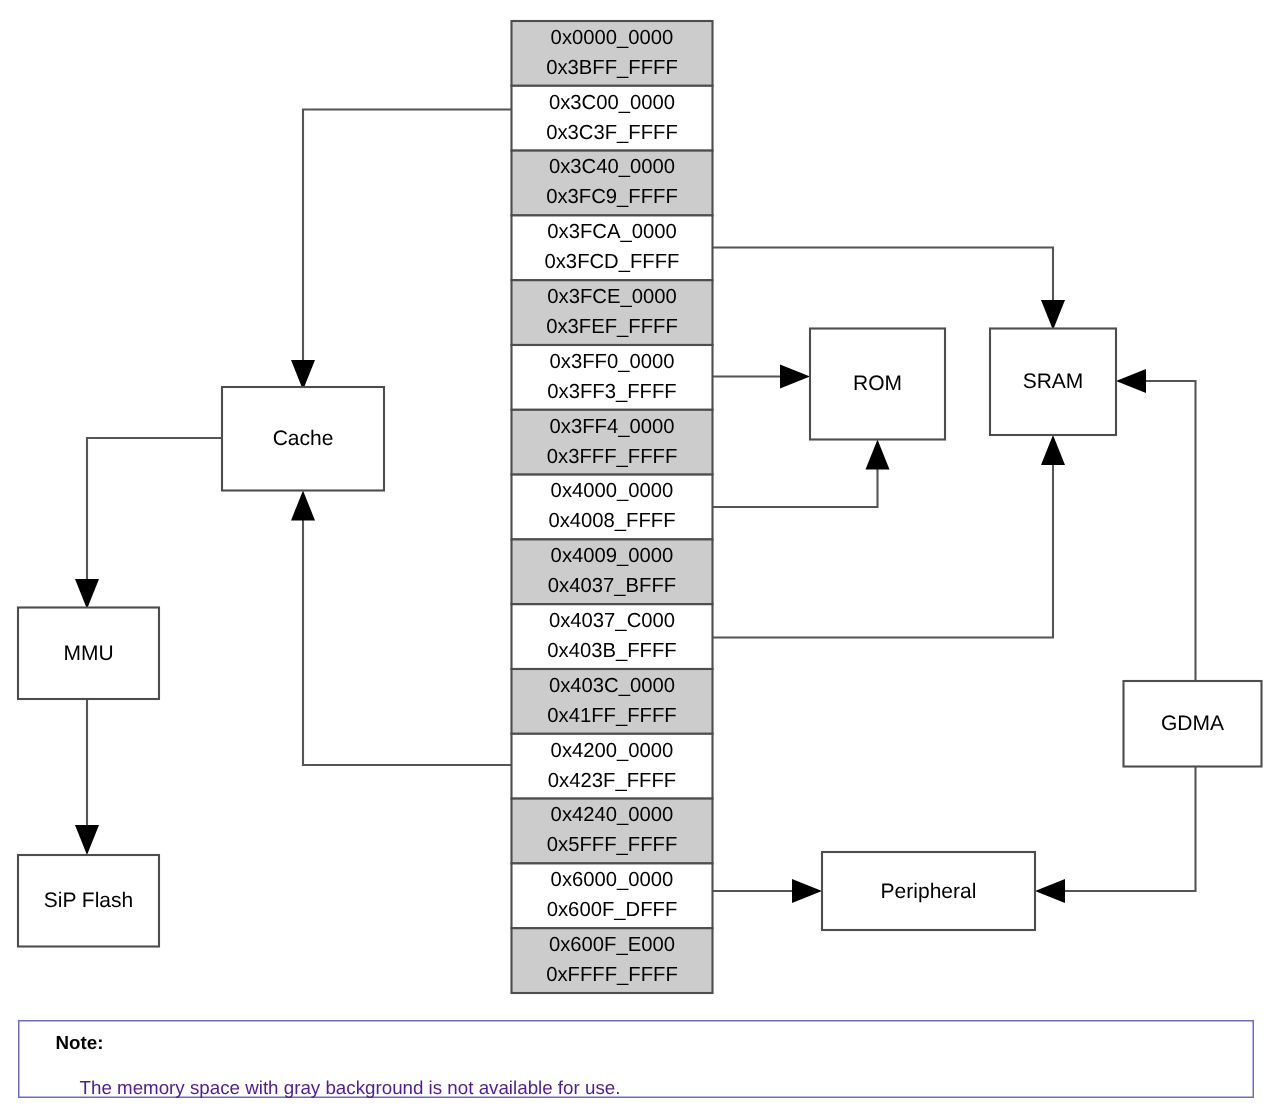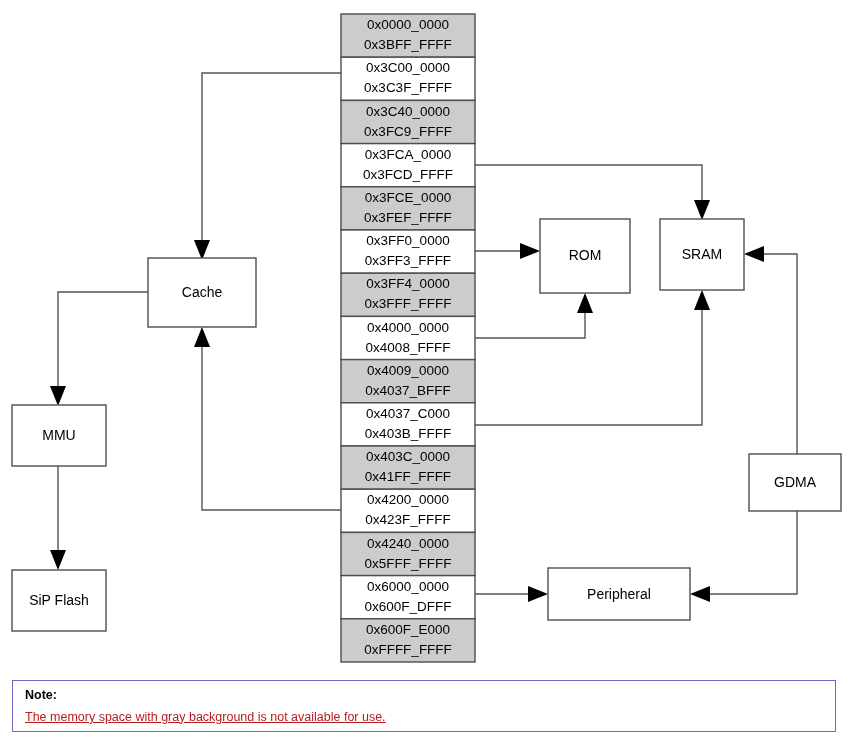--- a/index.html
+++ b/index.html
@@ -63,37 +63,36 @@
   }
   .note-box {
     position: absolute;
     left: 12px;
     top: 680px;
     width: 824px;
     height: 52px;
     box-sizing: border-box;
     border: 1.5px solid #6b6bc4;
     background: #ffffff;
-    padding: 8px 12px 0 12px;
+    padding: 8px 12px 0 24px;
   }
   .note-title {
     font-family: "Liberation Sans", sans-serif;
     font-size: 12.5px;
     font-weight: bold;
     color: #000000;
     margin: 0 0 8px 0;
     line-height: 1.1;
   }
   .note-text {
     font-family: "Liberation Sans", sans-serif;
     font-size: 12.5px;
-    color: #b91c1c;
-    margin: 0;
+    color: #4c1d95;
+    margin: 16px;
     line-height: 1.1;
-    text-decoration: underline;
   }
 </style>
 </head>
 <body>
 
 <div id="diagram-root">
 
   <svg id="memory-map-svg" viewBox="0 0 850 746" xmlns="http://www.w3.org/2000/svg">
 
     <g>

